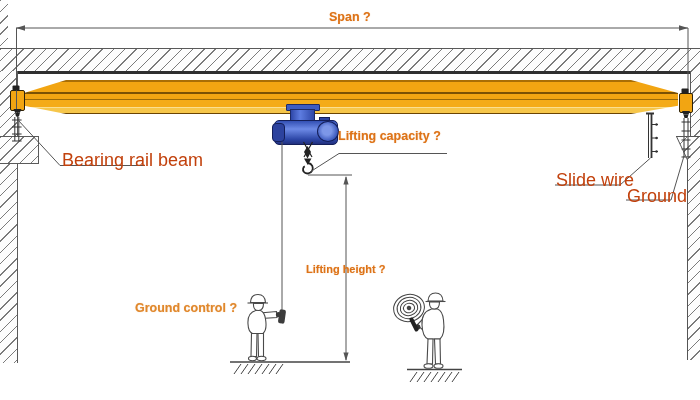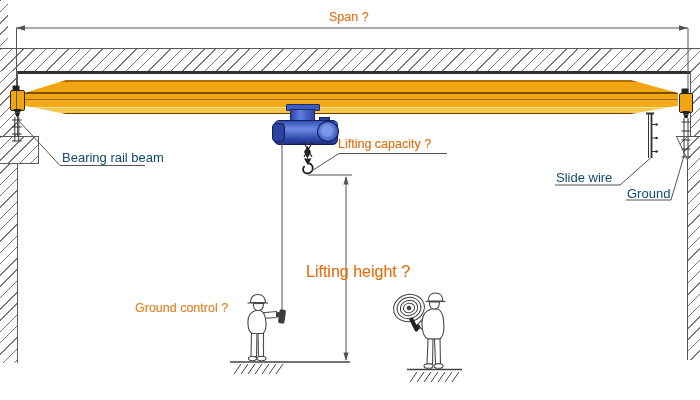--- a/index.html
+++ b/index.html
@@ -55,23 +55,23 @@
   #hoist-box{left:319px;top:117px;width:9px;height:6px;background:#2c429e;border:1px solid #141f5a;}
   #hoist-body{left:274px;top:120px;width:62px;height:23px;border-radius:5px;
     background:linear-gradient(to bottom,#3350b4,#6d8ae6 35%,#2c46a6 80%,#22307e);
     border:1.2px solid #141f5a;}
   #hoist-cap{left:272px;top:123px;width:11px;height:17px;border-radius:4px;
     background:#2c429e;border:1px solid #141f5a;}
   #hoist-motor{left:317px;top:121px;width:20px;height:19px;border-radius:50%;
     background:radial-gradient(circle at 45% 45%,#7d97e8 0 30%,#3a57bc 70%,#1d2d74);
     border:1px solid #141f5a;}
   
-  .lbl-orange{color:#dd7318;font-weight:normal;font-size:12.5px;white-space:nowrap;
+  .lbl-orange{color:#dd7318;font-weight:bold;font-size:12.5px;white-space:nowrap;
     text-shadow:0 0 1px rgba(228,140,60,.55);}
-  .lbl-black{color:#0c4a6e;font-size:13px;white-space:nowrap;}
+  .lbl-black{color:#c2410c;font-size:18px;white-space:nowrap;}
   #overlay{left:0;top:0;width:700px;height:400px;pointer-events:none;}
 </style>
 </head>
 <body>
 
 <div id="stage">
 
   <div class="abs hatch" id="ceiling"></div>
   <div class="abs hatch" id="wall-left-upper"></div>
   <div class="abs hatch" id="wall-left"></div>
@@ -213,19 +213,19 @@
       <ellipse cx="409" cy="308" rx="12" ry="10.5"></ellipse>
       <ellipse cx="409" cy="308" rx="8.8" ry="7.6"></ellipse>
       <ellipse cx="409" cy="308" rx="5.6" ry="4.8"></ellipse>
       <circle cx="409" cy="308" r="2.3" fill="#444" stroke="none"></circle>
     </g>
     <line x1="411.5" y1="319.5" x2="416.5" y2="329.5" stroke="#222" stroke-width="4" stroke-linecap="round"></line>
   </svg>
 
   <div class="abs lbl-orange" style="left:329px;top:10px;">Span ?</div>
   <div class="abs lbl-black" style="left:62px;top:150px;">Bearing rail beam</div>
-  <div class="abs lbl-orange" style="left:338px;top:137px;">Lifting capacity ?</div>
+  <div class="abs lbl-orange" style="left:338px;top:129px;">Lifting capacity ?</div>
   <div class="abs lbl-black" style="left:556px;top:170px;">Slide wire</div>
   <div class="abs lbl-black" style="left:627px;top:186px;">Ground</div>
-  <div class="abs lbl-orange" style="left:306px;top:263px;font-size:16px;">Lifting height ?</div>
+  <div class="abs lbl-orange" style="left:306px;top:263px;font-size:11px;">Lifting height ?</div>
   <div class="abs lbl-orange" style="left:126px;top:301px;color:#e0882c;margin-left:9px;">Ground control ?</div>
 
 </div>
 
 </body></html>

